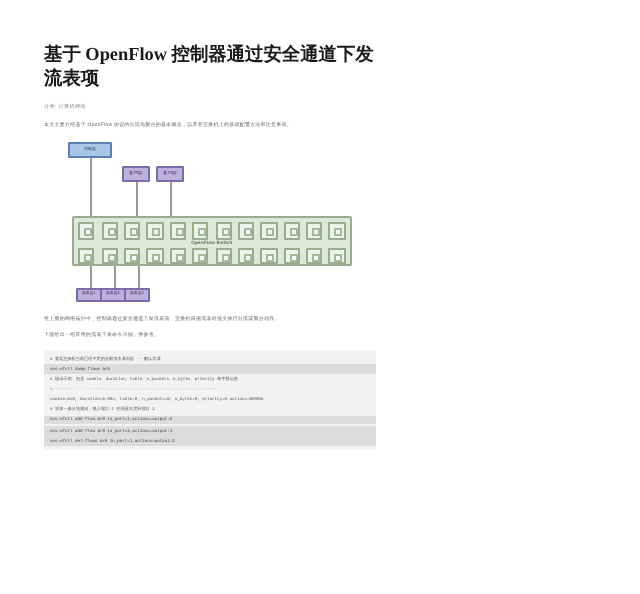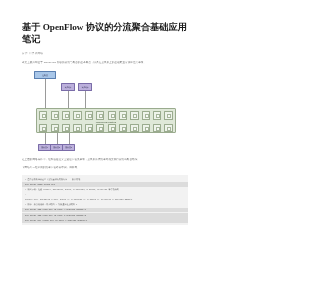--- a/index.html
+++ b/index.html
@@ -182,21 +182,21 @@
   .code-line.rule {
     color: #9a9a9a;
   }
 </style>
 </head>
 <body>
 
 <div class="page">
   <div class="content">
 
-    <h1 class="title">基于 OpenFlow 协议的分流聚合基础应用笔记</h1>
+    <h1 class="title">基于 OpenFlow 控制器通过安全通道下发流表项</h1>
 
     <div class="meta">分类: 计算机网络</div>
 
     <div class="para">本文主要介绍基于 OpenFlow 协议的分流与聚合的基本概念，以及在交换机上的基础配置方法和注意事项。</div>
 
     <div class="figure">
       <div class="fig-inner">
 
         <div class="node controller" style="left:12px; top:2px; width:22px; height:8px;">
           <span>控制器</span>

